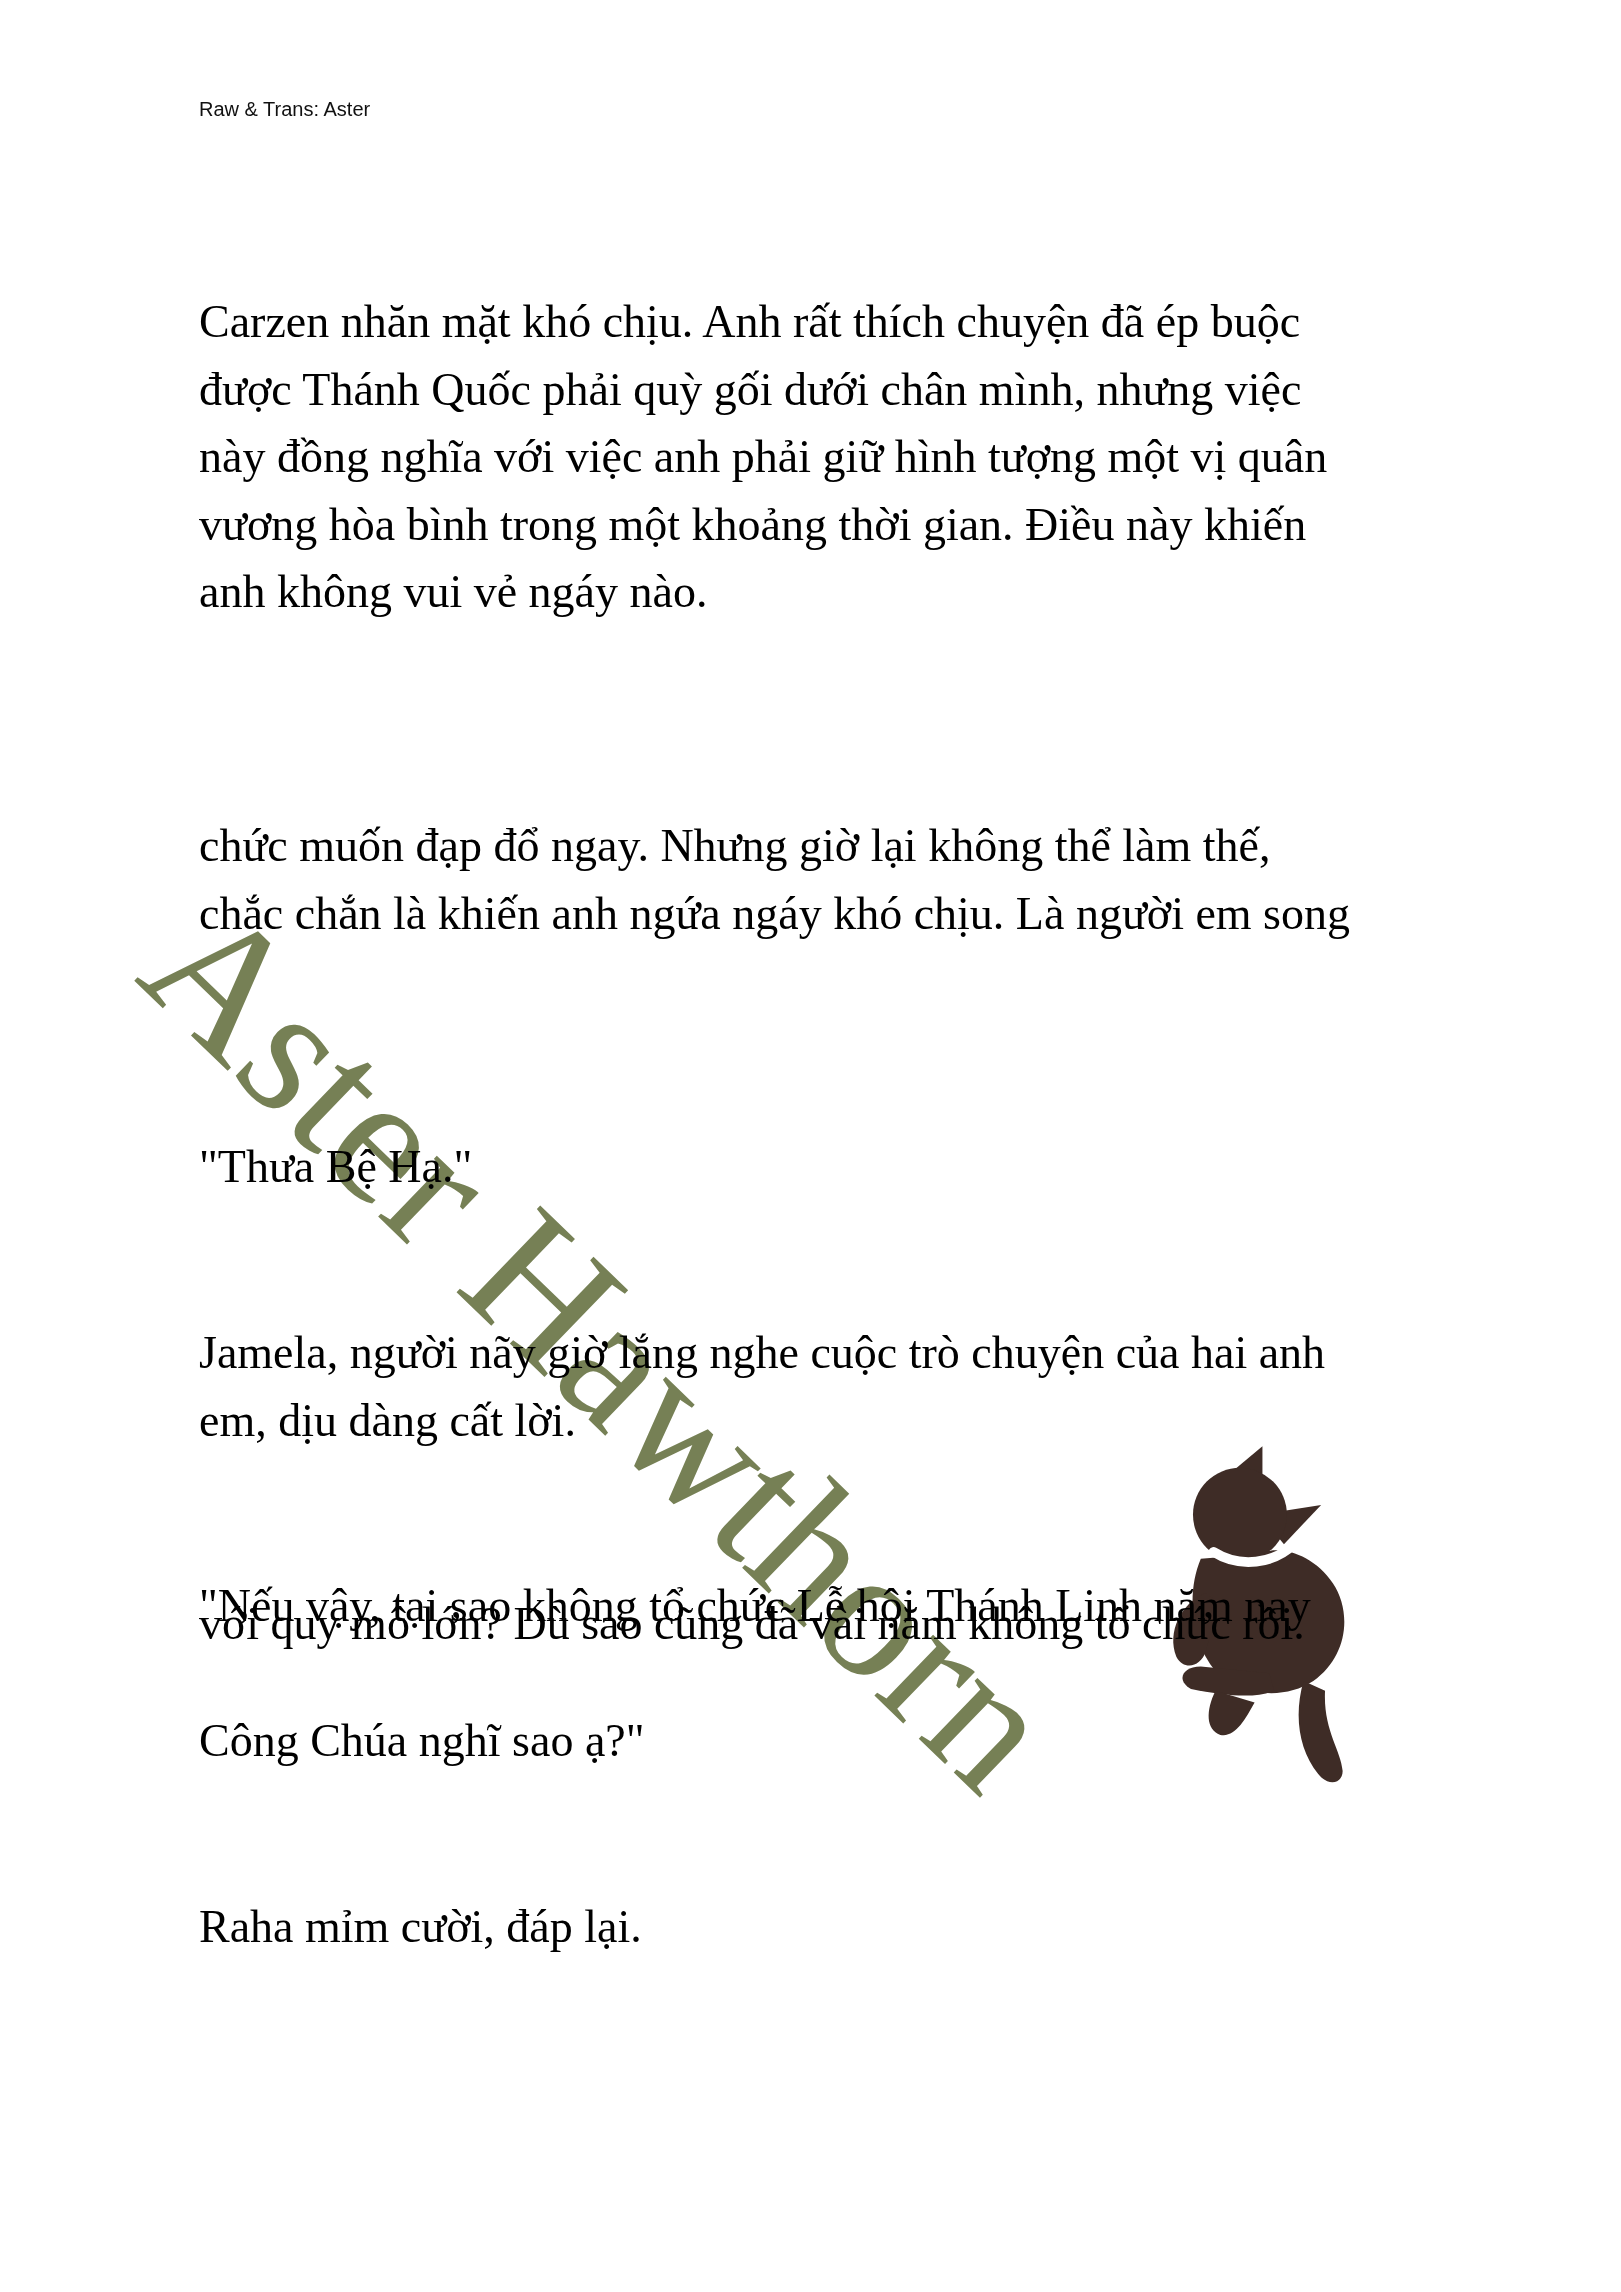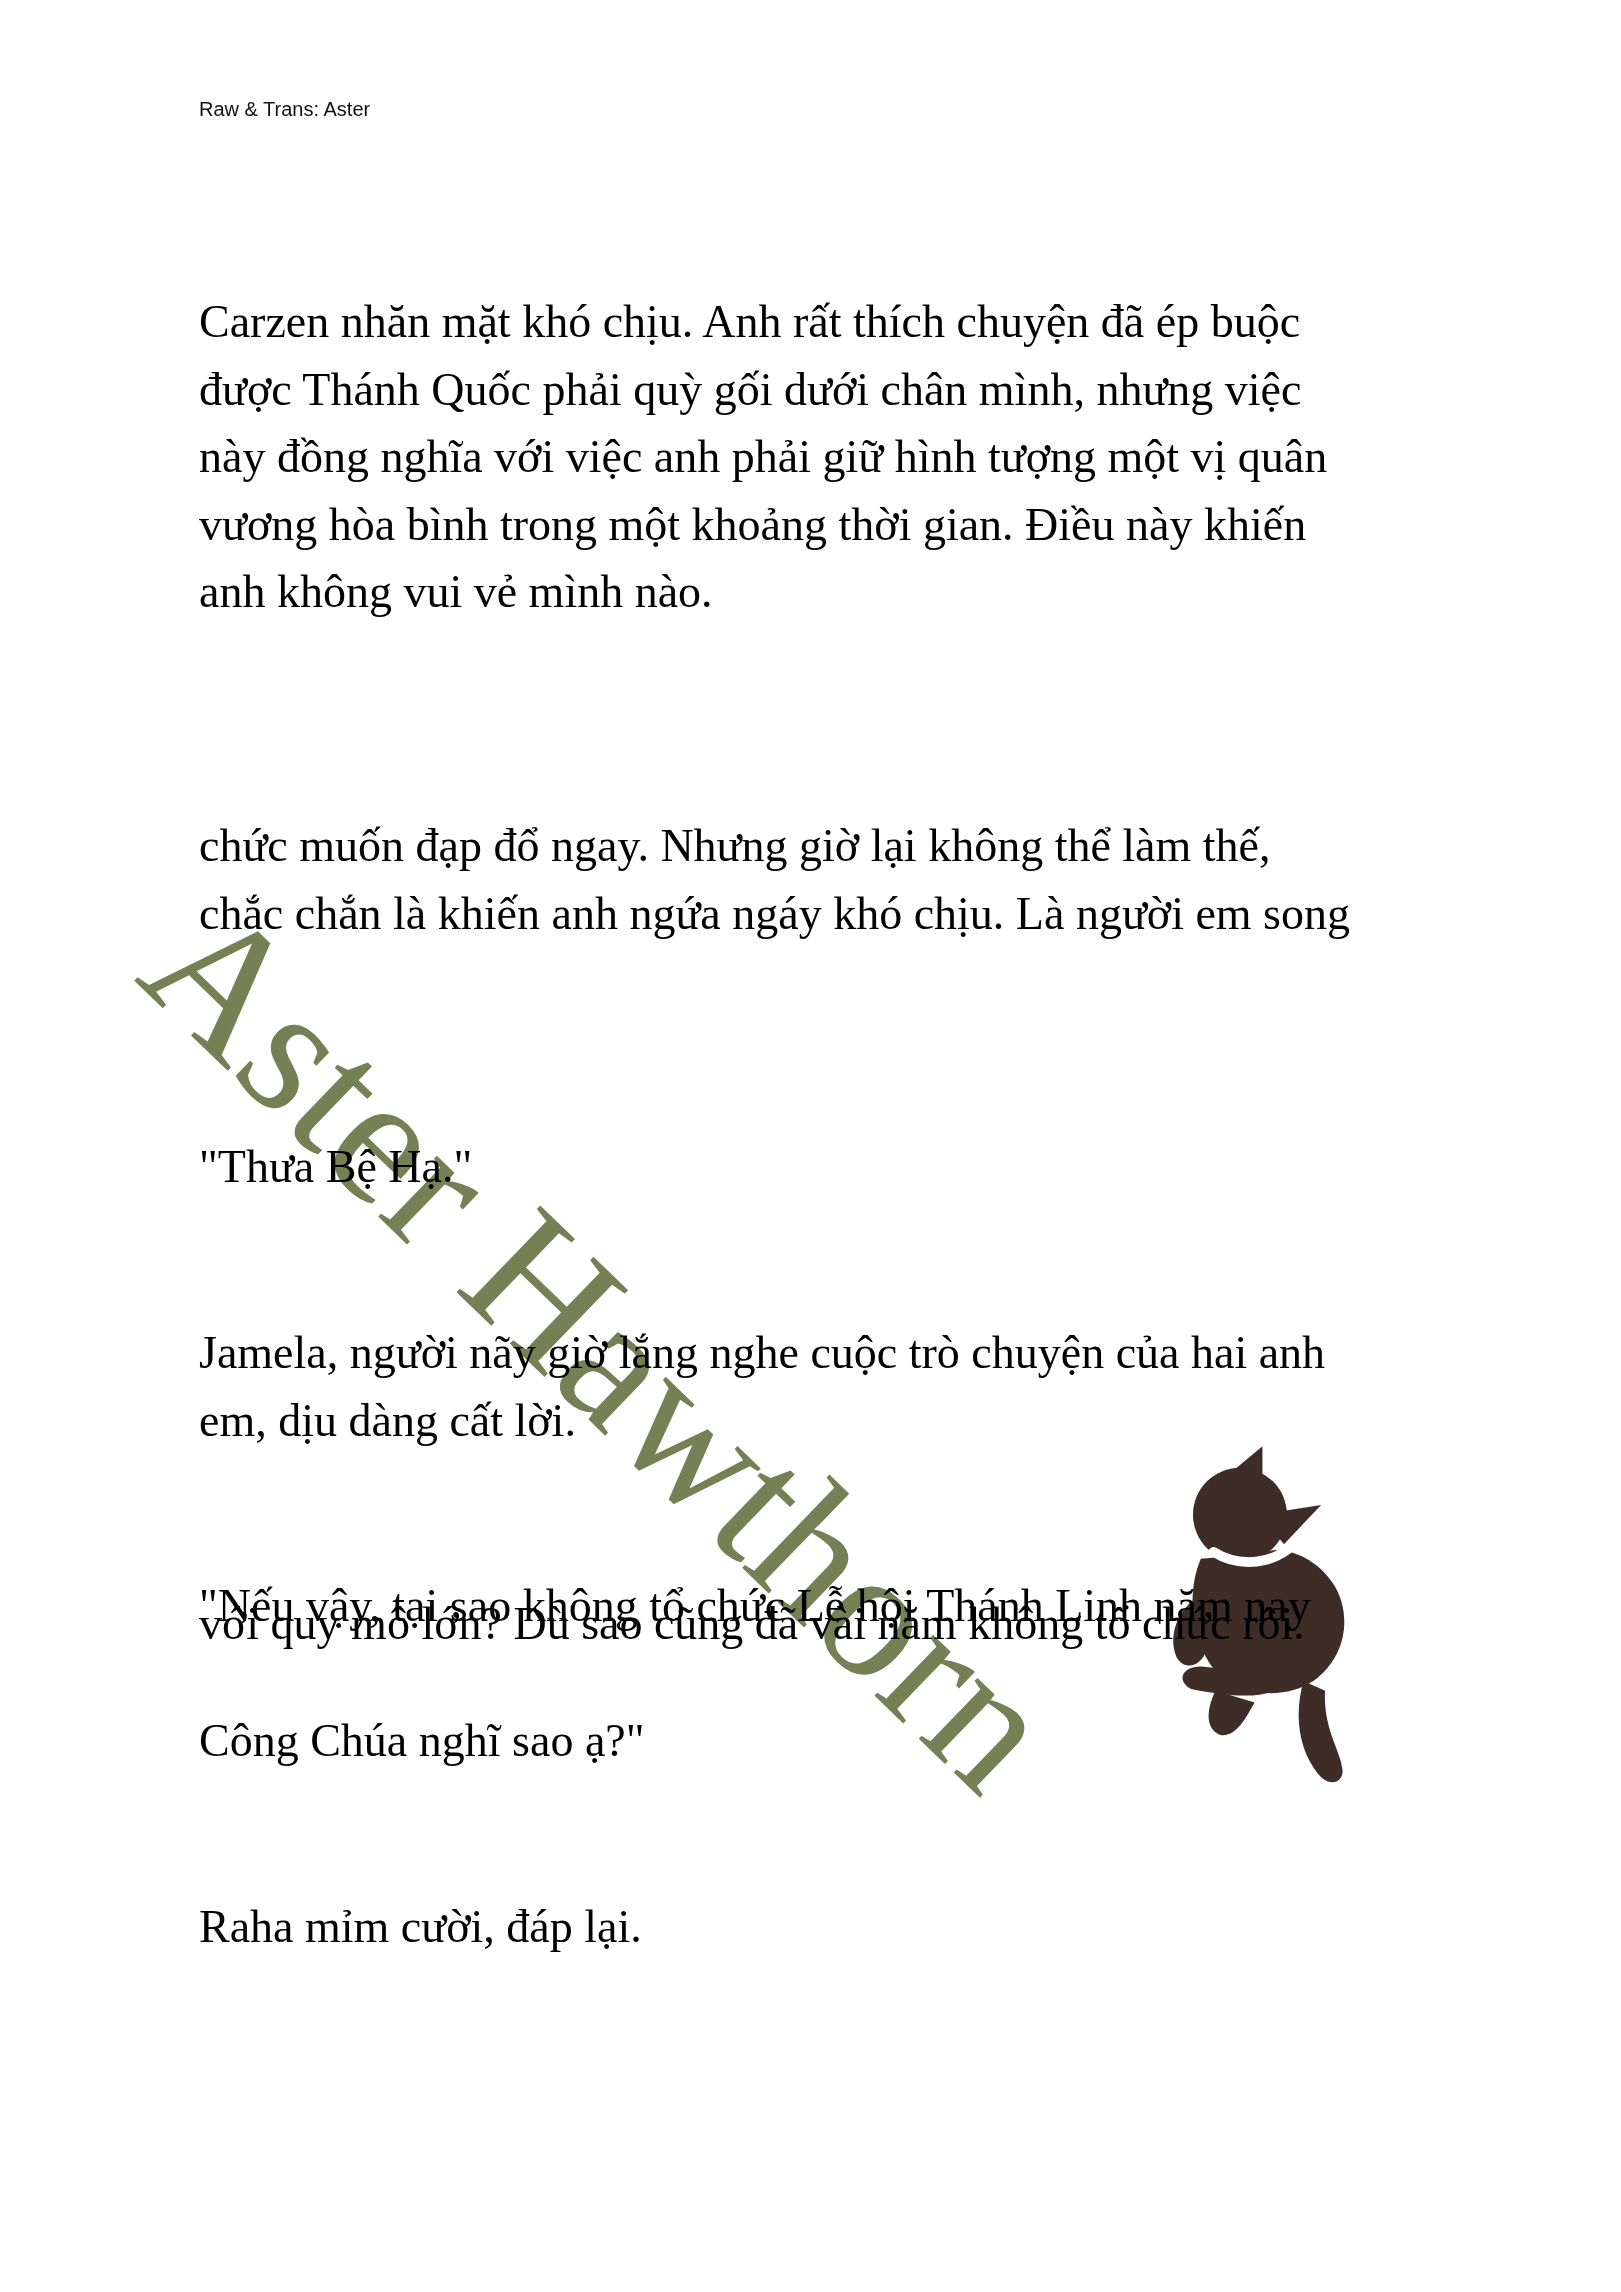--- a/index.html
+++ b/index.html
@@ -35,21 +35,21 @@
   </g>
 
   <path d="M68 108 C95 125 130 120 150 100" stroke="#ffffff" stroke-width="10" fill="none" stroke-linecap="round"></path>
 </svg>
 
 <div class="text-layer">
   <div class="line" style="top:299px">Carzen nhăn mặt khó chịu. Anh rất thích chuyện đã ép buộc</div>
   <div class="line" style="top:367px">được Thánh Quốc phải quỳ gối dưới chân mình, nhưng việc</div>
   <div class="line" style="top:434px">này đồng nghĩa với việc anh phải giữ hình tượng một vị quân</div>
   <div class="line" style="top:502px">vương hòa bình trong một khoảng thời gian. Điều này khiến</div>
-  <div class="line" style="top:569px">anh không vui vẻ mình nào.</div>
+  <div class="line" style="top:569px">anh không vui vẻ ngáy nào.</div>
 
   <div class="line" style="top:823px">chức muốn đạp đổ ngay. Nhưng giờ lại không thể làm thế,</div>
   <div class="line" style="top:891px">chắc chắn là khiến anh ngứa ngáy khó chịu. Là người em song</div>
 
   <div class="line" style="top:1144px">"Thưa Bệ Hạ."</div>
 
   <div class="line" style="top:1330px">Jamela, người nãy giờ lắng nghe cuộc trò chuyện của hai anh</div>
   <div class="line" style="top:1398px">em, dịu dàng cất lời.</div>
 
   <div class="line" style="top:1583px">"Nếu vậy, tại sao không tổ chức Lễ hội Thánh Linh năm nay</div>

